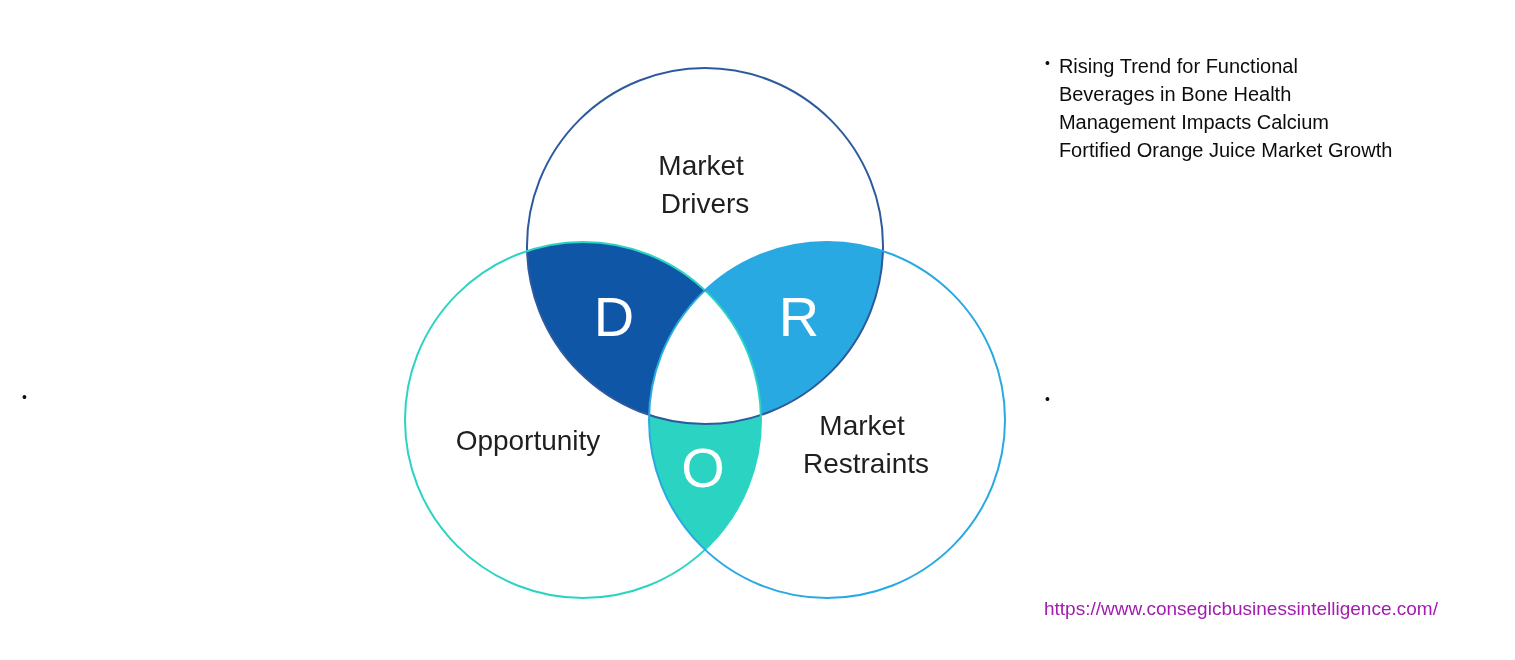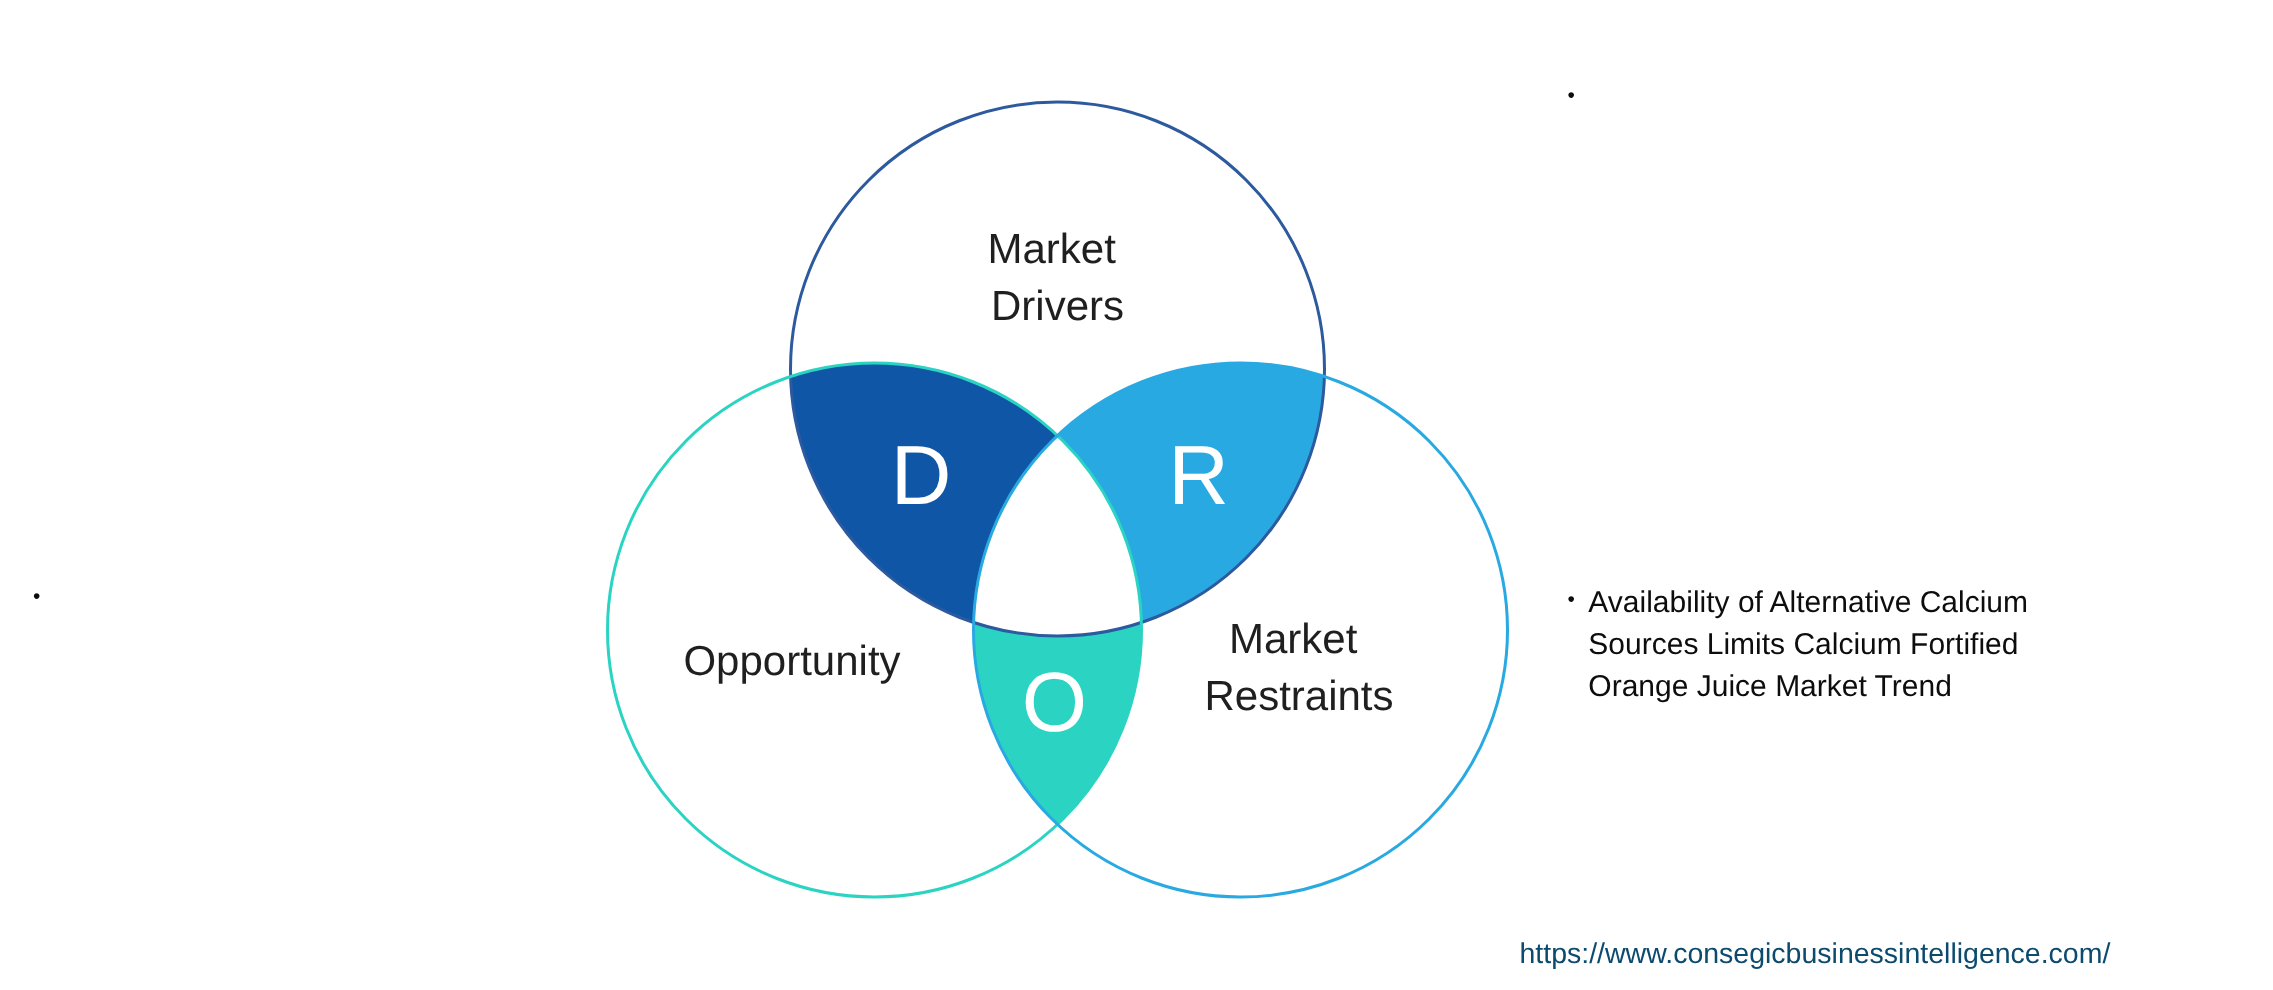--- a/index.html
+++ b/index.html
@@ -60,25 +60,24 @@
     top: 386px;
     width: 370px;
   }
   .note-restraints {
     left: 1045px;
     top: 388px;
     width: 450px;
   }
   .source-url {
     position: absolute;
-    left: 1013px;
+    left: 1044px;
     top: 598px;
-    color: #0c4a6e;
+    color: #a21caf;
     font-size: 19px;
-    margin-top: 28px;
   }
 </style>
 </head>
 <body>
 
 <div class="canvas">
 
   <svg class="venn-svg" width="1515" height="660" viewBox="0 0 1515 660">
     <defs>
       <clipPath id="clip-top">
@@ -123,28 +122,29 @@
       <tspan x="866" dy="38">Restraints</tspan>
     </text>
 
     <text class="venn-letter" x="614" y="336">D</text>
     <text class="venn-letter" x="799" y="336">R</text>
     <text class="venn-letter" x="703" y="487">O</text>
   </svg>
 
   <div class="note note-drivers">
     <span class="bullet">•</span>
+    <span class="note-text">Rising Trend for Functional
+Beverages in Bone Health
+Management Impacts Calcium
+Fortified Orange Juice Market Growth</span>
   </div>
 
   <div class="note note-opportunity">
     <span class="bullet">•</span>
   </div>
 
   <div class="note note-restraints">
     <span class="bullet">•</span>
-    <span class="note-text">Availability of Alternative Calcium
-Sources Limits Calcium Fortified
-Orange Juice Market Trend</span>
   </div>
 
   <div class="source-url">https://www.consegicbusinessintelligence.com/</div>
 
 </div>
 
 </body></html>

